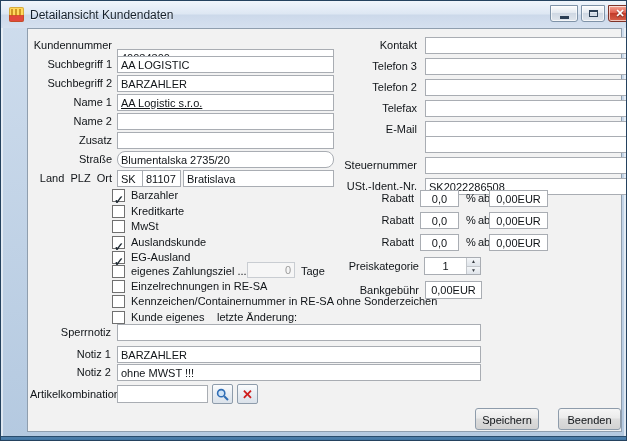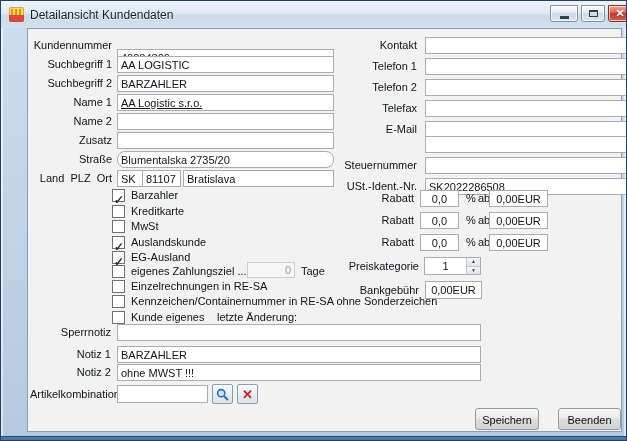--- a/index.html
+++ b/index.html
@@ -85,21 +85,21 @@
     <label class="lbl" style="left:2px;top:122px;width:82px;">Straße</label>
     <input class="inp" style="left: 89px; top: 122px; width: 217px; border-radius: 8px;" value="Blumentalska 2735/20">
 
     <label class="lbl" style="left:2px;top:141px;width:82px;">Land  PLZ  Ort</label>
     <input class="inp" style="left: 89px; top: 141px; width: 35px;" value="SK">
     <input class="inp" style="left: 114px; top: 141px; width: 39px;" value="81107">
     <input class="inp" style="left: 155px; top: 141px; width: 151px;" value="Bratislava">
 
     <label class="lbl" style="left:299px;top:8px;width:90px;">Kontakt</label>
     <input class="inp" style="left: 397px; top: 8px; width: 209px;" value="">
-    <label class="lbl" style="left:299px;top:29px;width:90px;">Telefon 1</label>
+    <label class="lbl" style="left:299px;top:29px;width:90px;">Telefon 3</label>
     <input class="inp" style="left: 397px; top: 29px; width: 209px;" value="">
     <label class="lbl" style="left:299px;top:50px;width:90px;">Telefon 2</label>
     <input class="inp" style="left: 397px; top: 50px; width: 209px;" value="">
     <label class="lbl" style="left:299px;top:71px;width:90px;">Telefax</label>
     <input class="inp" style="left: 397px; top: 71px; width: 209px;" value="">
     <label class="lbl" style="left:299px;top:92px;width:90px;">E-Mail</label>
     <input class="inp" style="left: 397px; top: 92px; width: 209px;" value="">
     <input class="inp" style="left: 397px; top: 107px; width: 209px;" value="">
     <label class="lbl" style="left:299px;top:128px;width:90px;">Steuernummer</label>
     <input class="inp" style="left: 397px; top: 128px; width: 209px;" value="">

